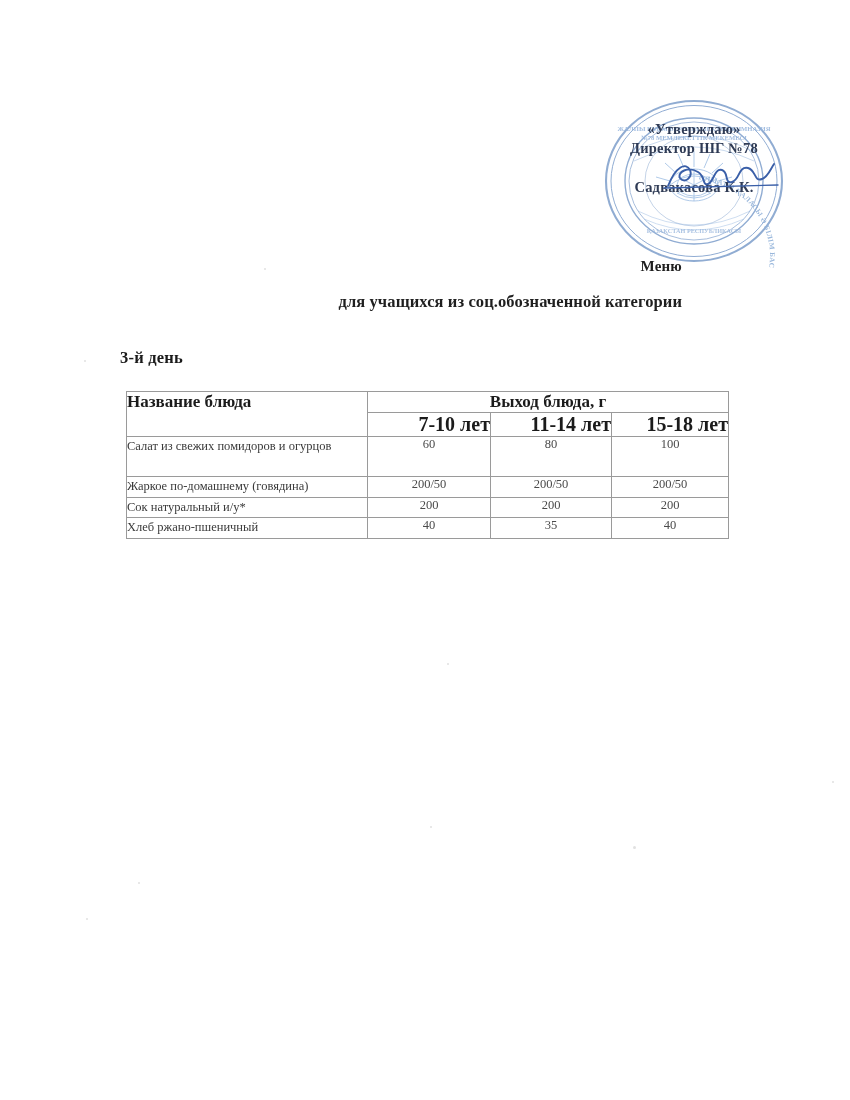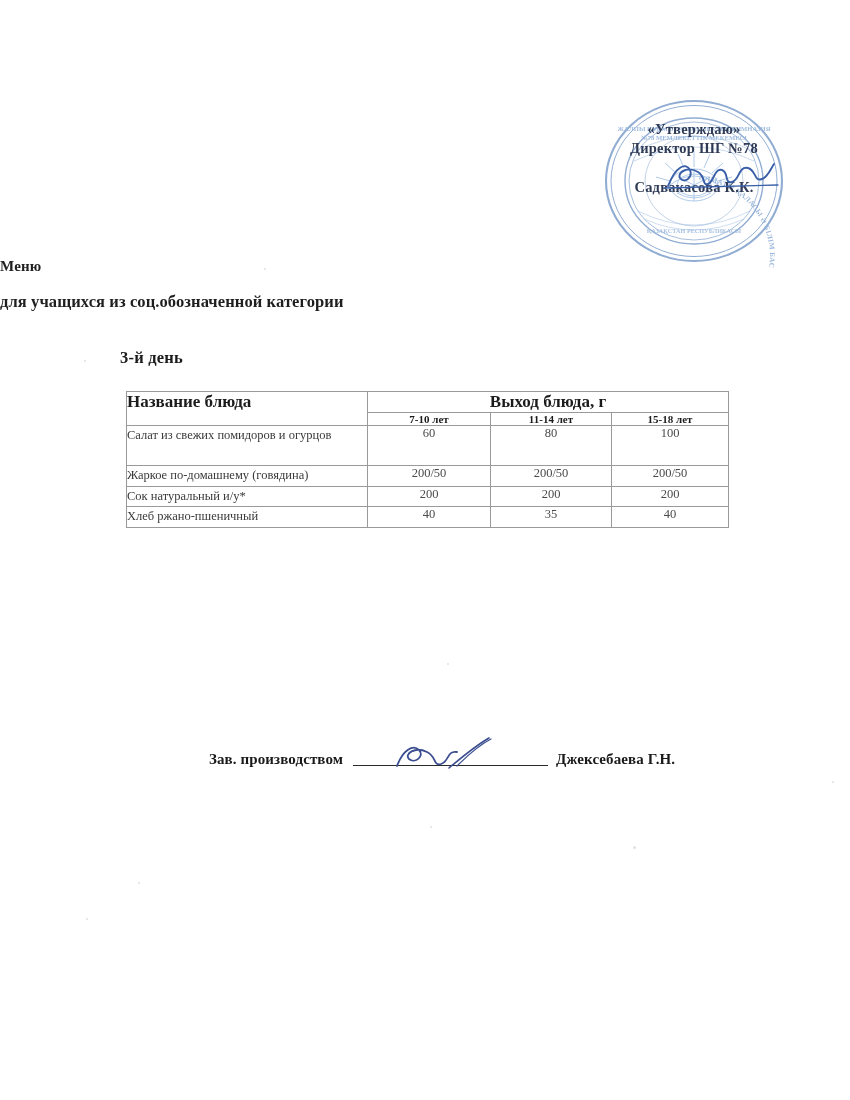--- a/index.html
+++ b/index.html
@@ -51,21 +51,21 @@
     height: 34px;
   }
   .director-sign svg { display:block; width:100%; height:100%; }
 
   
   .title-block {
     position: absolute;
     left: 0;
     top: 258px;
     width: 682px;
-    text-align: left;
+    text-align: right;
   }
   .title-block .menu-word {
     font-size: 15px;
     font-weight: bold;
     letter-spacing: 0.2px;
     color: #1f1f1f;
   }
   .title-block .org-line {
     font-size: 16.5px;
     font-weight: bold;
@@ -128,22 +128,22 @@
     text-align: left;
     vertical-align: top;
   }
   .th-span {
     font-size: 17px;
     text-align: center;
     padding: 7px 0 6px 0;
     vertical-align: top;
   }
   .th-age {
-    font-size: 11px;
-    text-align: center;
+    font-size: 20px;
+    text-align: right;
     padding: 5px 0 6px 0;
   }
   .td-name {
     font-size: 12.5px;
     padding: 7px 8px 7px 9px;
     line-height: 1.55;
     color: #3a3a3a;
     text-align: left;
   }
   .td-val {
@@ -320,38 +320,20 @@
       </tr>
       <tr>
         <td class="td-name">Хлеб ржано-пшеничный</td>
         <td class="td-val">40</td>
         <td class="td-val">35</td>
         <td class="td-val">40</td>
       </tr>
     </tbody>
   </table>
 
-  <div class="sig-row">
-    <span class="sig-label">Зав. производством</span>
-    <span class="sig-rule">
-      <span class="rule"></span>
-      <span class="ink">
-        <svg viewBox="0 0 130 38" xmlns="http://www.w3.org/2000/svg">
-          <g fill="none" stroke="#3a4d8f" stroke-width="1.8" stroke-linecap="round">
-            <path d="M 10 30 C 16 14, 26 8, 32 14 C 38 20, 28 28, 22 23
-                     C 17 18, 28 10, 40 16 C 50 21, 46 30, 54 28
-                     C 62 26, 60 14, 70 16"></path>
-            <path d="M 62 32 C 74 22, 88 10, 102 2" stroke-width="1.6"></path>
-            <path d="M 70 30 C 80 20, 92 9, 104 3" stroke-width="1.2"></path>
-          </g>
-        </svg>
-      </span>
-    </span>
-    <span class="sig-name">Джексебаева Г.Н.</span>
-  </div>
 
   <div class="speck" style="left:84px;  top:360px; width:2px; height:2px;"></div>
   <div class="speck" style="left:264px; top:268px; width:2px; height:2px;"></div>
   <div class="speck" style="left:447px; top:663px; width:2px; height:2px;"></div>
   <div class="speck" style="left:633px; top:846px; width:3px; height:3px;"></div>
   <div class="speck" style="left:138px; top:882px; width:2px; height:2px;"></div>
   <div class="speck" style="left:832px; top:781px; width:2px; height:2px;"></div>
   <div class="speck" style="left:86px;  top:918px; width:2px; height:2px;"></div>
   <div class="speck" style="left:430px; top:826px; width:2px; height:2px;"></div>
 

